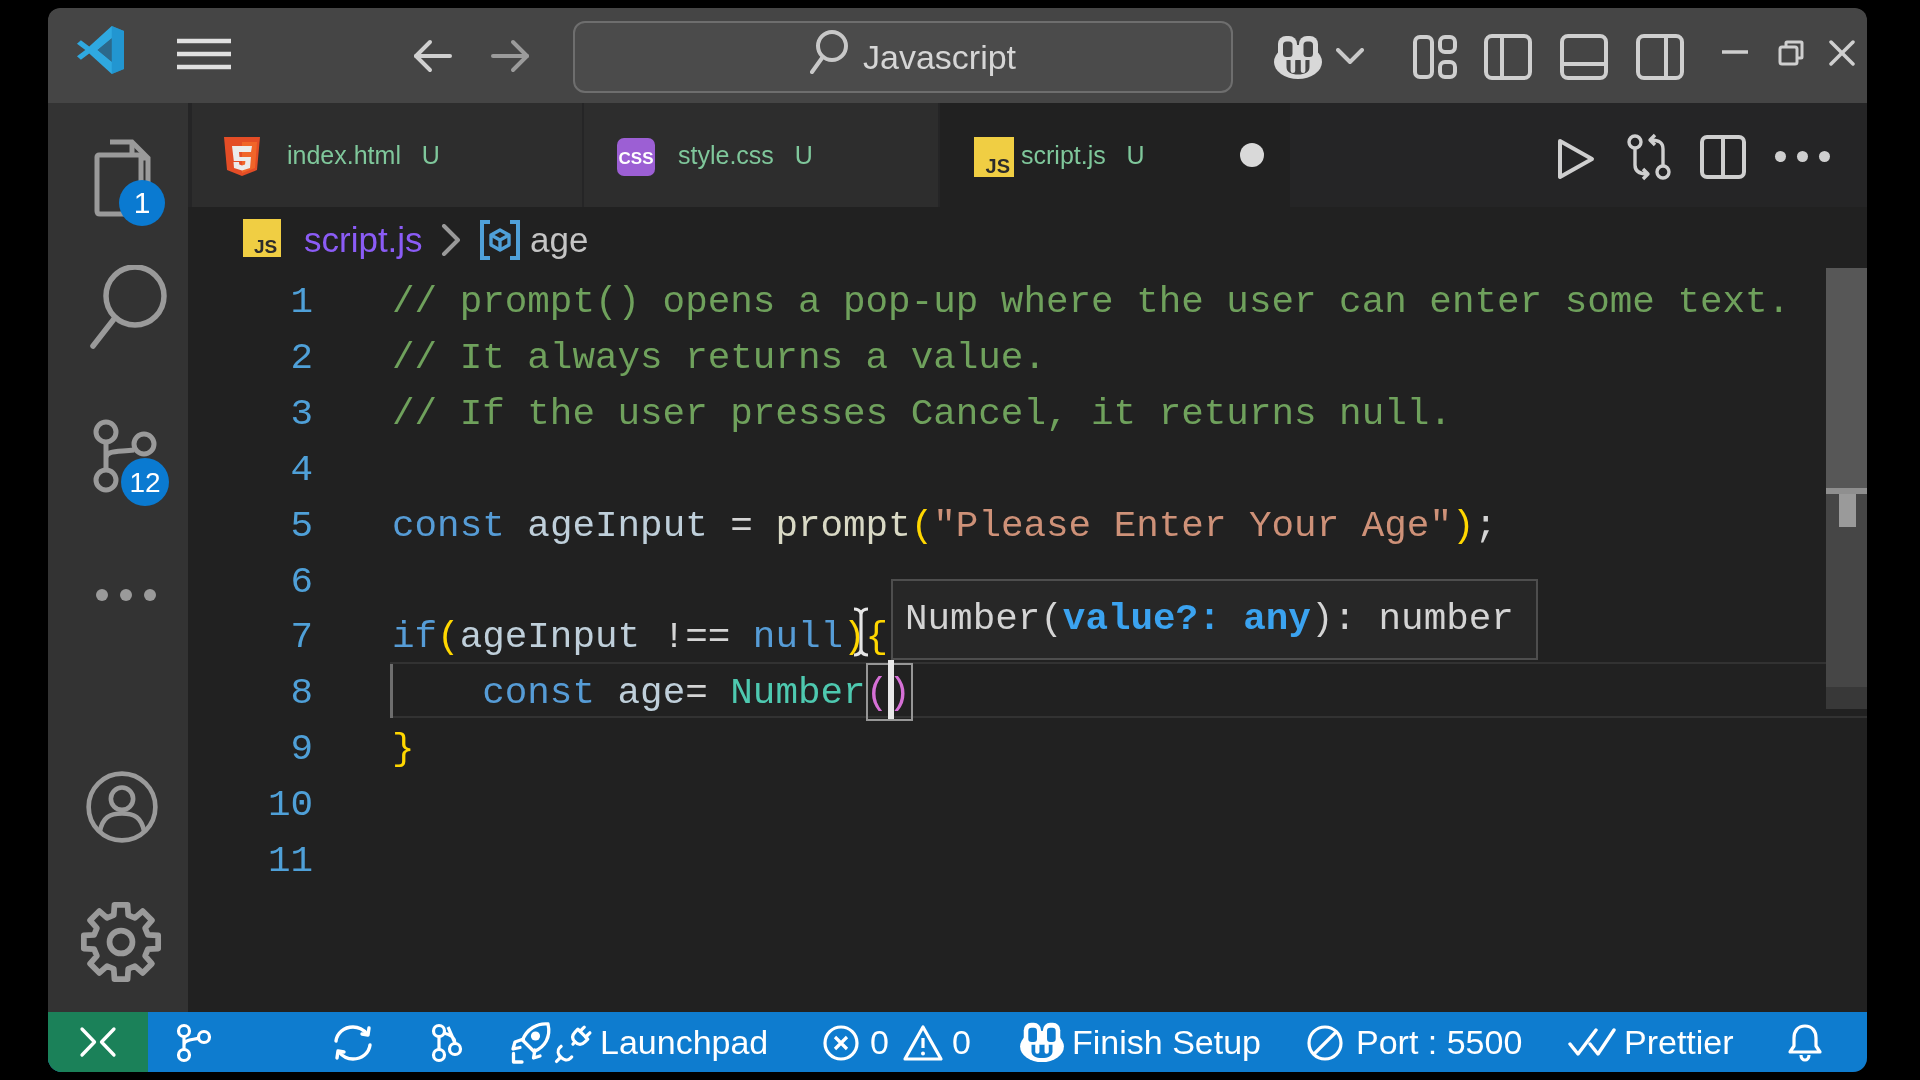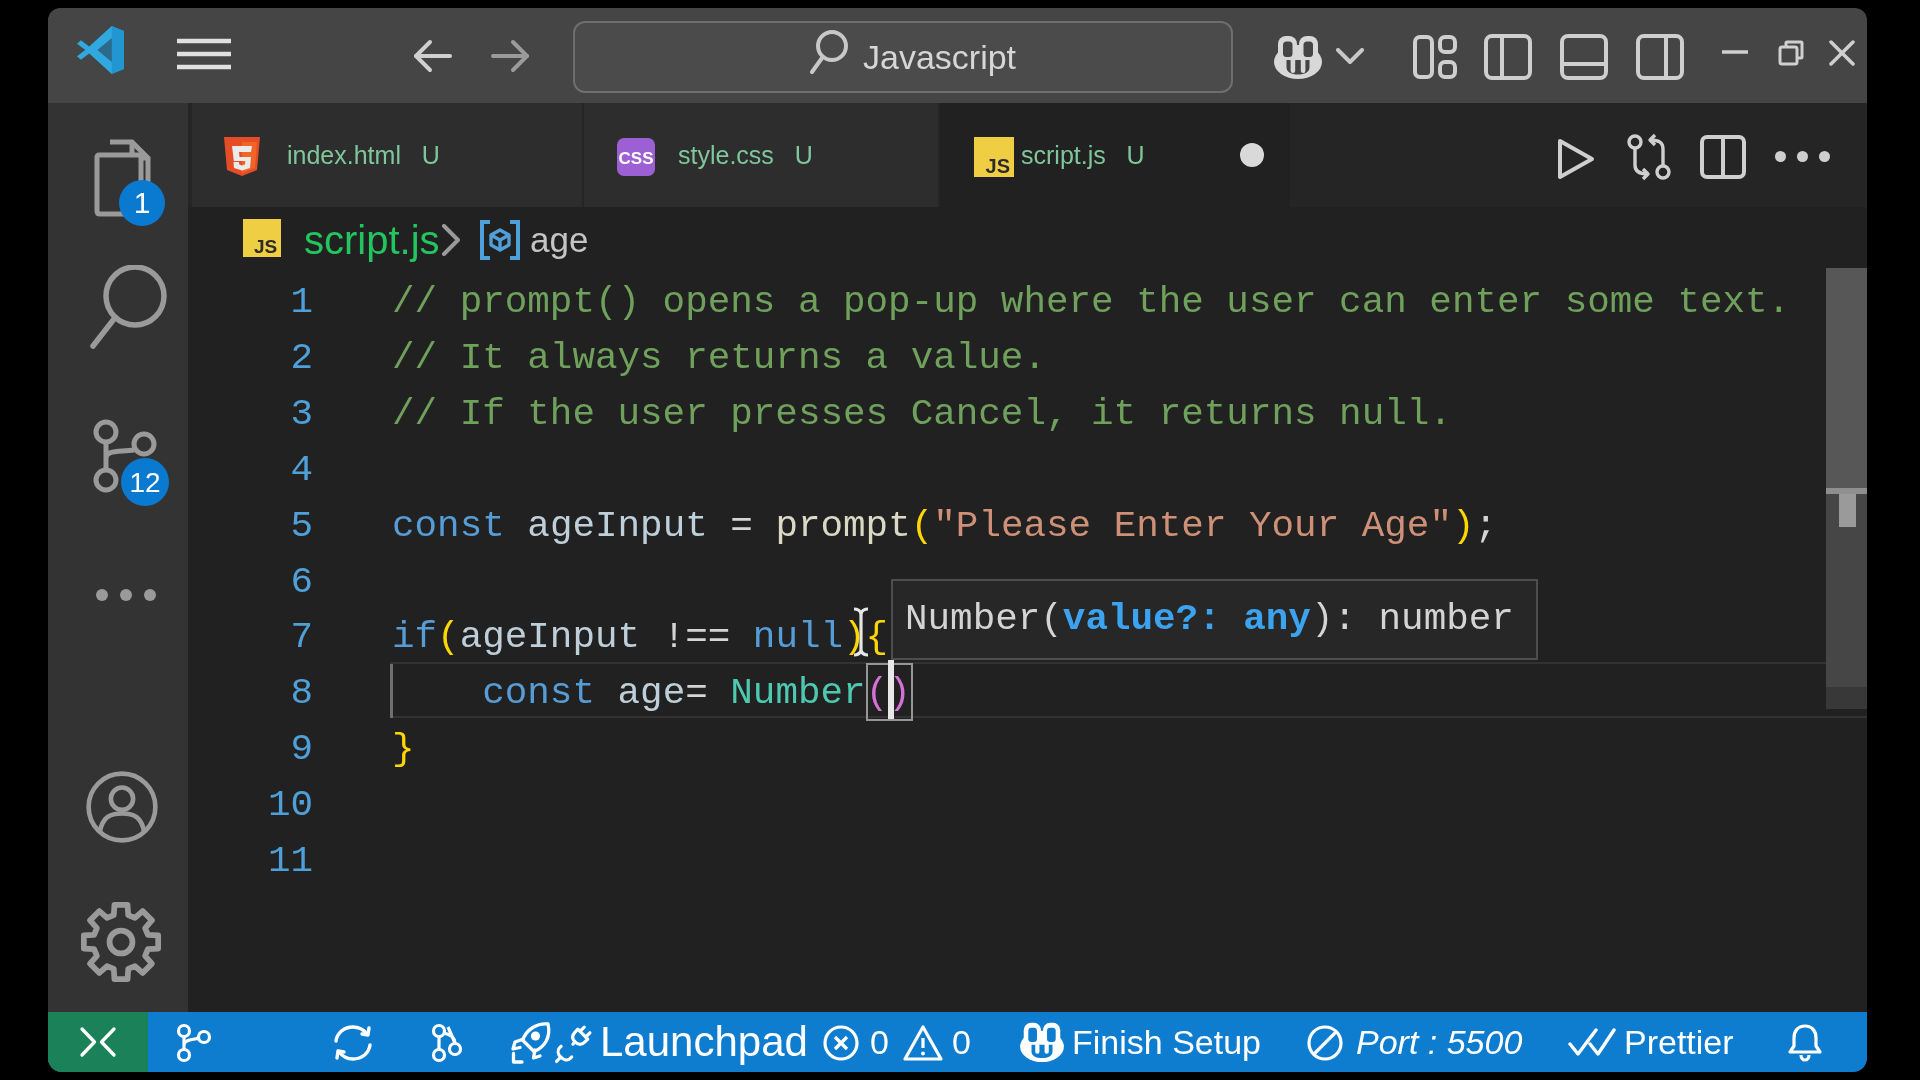--- a/index.html
+++ b/index.html
@@ -213,21 +213,21 @@
       <div class="abs" style="left:22px;top:0;width:11px;height:11px;border-radius:50%;background:#cfcfcf"></div>
       <div class="abs" style="left:44px;top:0;width:11px;height:11px;border-radius:50%;background:#cfcfcf"></div>
     </div>
   </div>
 
   <div id="breadcrumb">
     <svg class="abs" style="left:55px;top:12px" width="38" height="38" viewBox="0 0 40 40">
       <rect x="0" y="0" width="40" height="40" fill="#f0ce43"></rect>
       <text x="36" y="36" font-size="20" font-weight="bold" fill="#2b2b2b" text-anchor="end" font-family="Liberation Sans">JS</text>
     </svg>
-    <div class="abs" style="left:116px;top:0;height:66px;line-height:66px;font-size:40px;color:#22c55e;">script.js</div>
+    <div class="abs" style="left:116px;top:0;height:66px;line-height:66px;font-size:35px;color:#8b5cf6;">script.js</div>
     <svg class="abs" style="left:252px;top:17px" width="22" height="32">
       <polyline points="4,2 18,16 4,30" fill="none" stroke="#999" stroke-width="4" stroke-linecap="round" stroke-linejoin="round"></polyline>
     </svg>
     <svg class="abs" style="left:290px;top:13px" width="44" height="40" viewBox="0 0 44 40">
       <g fill="none" stroke="#4fa0d8" stroke-width="4">
         <path d="M12 2 L4 2 L4 38 L12 38"></path>
         <path d="M32 2 L40 2 L40 38 L32 38"></path>
       </g>
       <g fill="none" stroke="#4fa0d8" stroke-width="3.4" stroke-linejoin="round">
         <path d="M13 15 L22 10 L31 15 L31 25 L22 30 L13 25 Z"></path>
@@ -325,21 +325,21 @@
           <path d="M-4 -10 L-4 -4 M4 -10 L4 -4"></path>
           <path d="M-7 -4 L7 -4 L7 0 C7 5 4 7 0 7 C-4 7 -7 5 -7 0 Z"></path>
           <path d="M0 7 L0 10"></path>
         </g>
         <g transform="translate(13,29) rotate(45)">
           <path d="M-7.5 -2 L-7.5 0 C-7.5 8 7.5 8 7.5 0 L7.5 -2"></path>
           <path d="M0 6 L0 12"></path>
         </g>
       </g>
     </svg>
-    <div class="abs" style="left:552px;top:0;height:48px;line-height:60px;font-size:42px;color:#fff;">Launchpad</div>
+    <div class="abs" style="left:552px;top:0;height:48px;line-height:60px;font-size:34px;color:#fff;">Launchpad</div>
     <svg class="abs" style="left:774px;top:12px" width="38" height="38" viewBox="0 0 38 38">
       <circle cx="19" cy="19" r="16" fill="none" stroke="#fff" stroke-width="3.2"></circle>
       <path d="M13 13 L25 25 M25 13 L13 25" stroke="#fff" stroke-width="3.2"></path>
     </svg>
     <div class="abs" style="left:822px;top:0;height:60px;line-height:60px;font-size:34px;color:#fff;">0</div>
     <svg class="abs" style="left:854px;top:12px" width="42" height="38" viewBox="0 0 42 38">
       <path d="M21 3 L39 35 L3 35 Z" fill="none" stroke="#fff" stroke-width="3.2" stroke-linejoin="round"></path>
       <line x1="21" y1="14" x2="21" y2="24" stroke="#fff" stroke-width="3.2"></line>
       <circle cx="21" cy="29.5" r="2" fill="#fff"></circle>
     </svg>
@@ -356,21 +356,21 @@
         <path d="M14.5 26 L37.5 26 L37.5 33 C37.5 38.5 32.5 40.5 26 40.5 C19.5 40.5 14.5 38.5 14.5 33 Z"></path>
       </g>
       <rect x="18.6" y="24" width="4.6" height="12" rx="2.3" fill="#fff"></rect>
       <rect x="28.8" y="24" width="4.6" height="12" rx="2.3" fill="#fff"></rect>
     </svg>
     <div class="abs" style="left:1024px;top:0;height:60px;line-height:60px;font-size:34px;color:#fff;">Finish Setup</div>
     <svg class="abs" style="left:1258px;top:12px" width="38" height="38" viewBox="0 0 38 38">
       <circle cx="19" cy="19" r="16" fill="none" stroke="#fff" stroke-width="3.2"></circle>
       <line x1="8" y1="30" x2="30" y2="8" stroke="#fff" stroke-width="3.2"></line>
     </svg>
-    <div class="abs" style="left:1308px;top:0;height:67px;line-height:60px;font-size:34px;color:#fff;font-style:italic;">Port : 5500</div>
+    <div class="abs" style="left:1308px;top:0;height:67px;line-height:60px;font-size:34px;color:#fff;">Port : 5500</div>
     <svg class="abs" style="left:1520px;top:14px" width="48" height="34" viewBox="0 0 48 34">
       <g fill="none" stroke="#fff" stroke-width="3.4" stroke-linecap="round" stroke-linejoin="round">
         <polyline points="2,18 10,28 28,4"></polyline>
         <polyline points="22,18 30,28 46,4"></polyline>
       </g>
     </svg>
     <div class="abs" style="left:1576px;top:0;height:60px;line-height:60px;font-size:34px;color:#fff;">Prettier</div>
     <svg class="abs" style="left:1738px;top:10px" width="38" height="42" viewBox="0 0 38 42">
       <g fill="none" stroke="#fff" stroke-width="3.2" stroke-linejoin="round">
         <path d="M19 4 C12 4 8 9 8 16 L8 24 L4 30 L34 30 L30 24 L30 16 C30 9 26 4 19 4 Z"></path>

